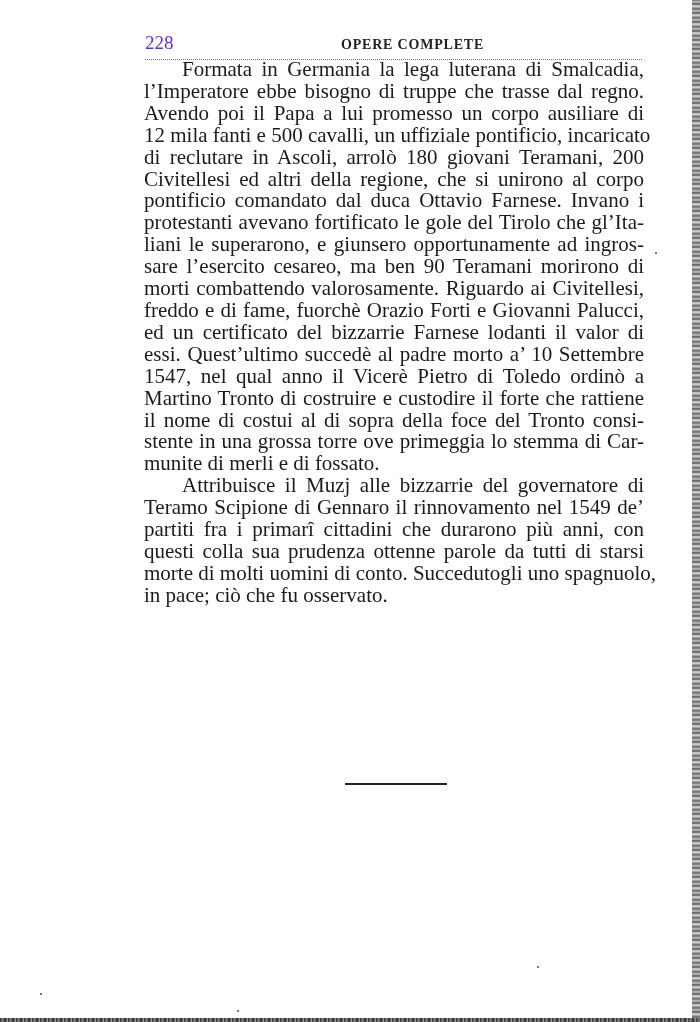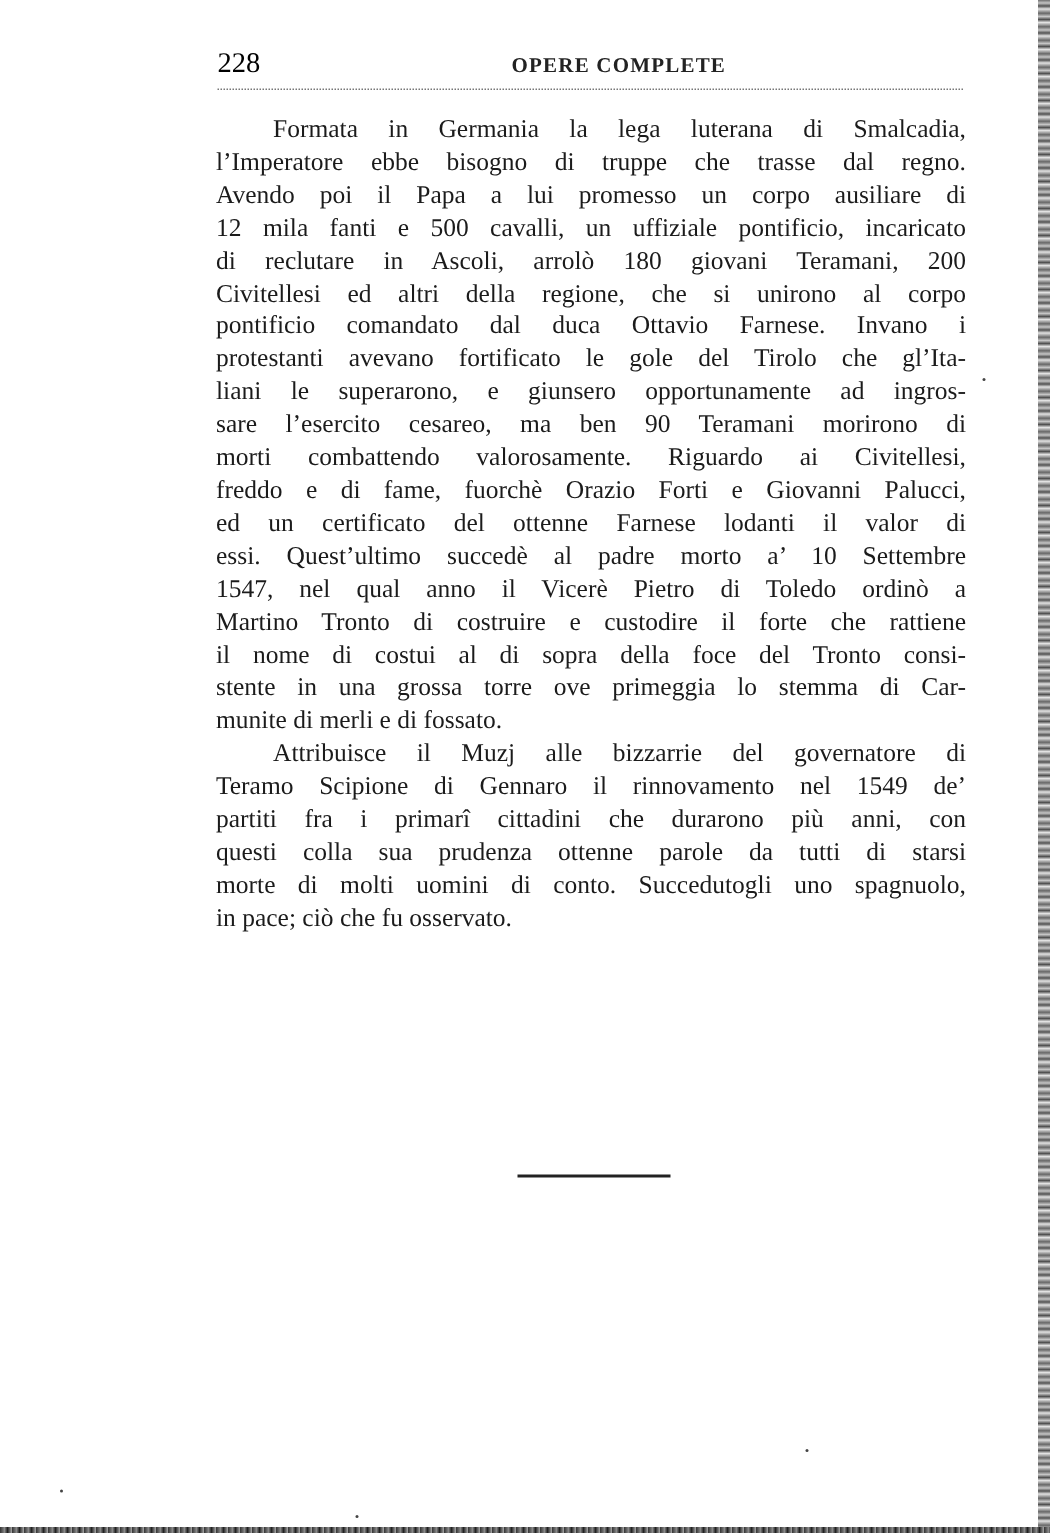--- a/index.html
+++ b/index.html
@@ -16,34 +16,34 @@
   }
   .page-edge-bottom {
     position: absolute; left: 0; bottom: 0; width: 700px; height: 4px;
     background: repeating-linear-gradient(90deg, #333 0px, #888 3px, #222 5px, #aaa 8px);
   }
   .header {
     position: absolute; left: 145px; top: 32px; width: 497px; height: 24px;
   }
   .page-number {
     position: absolute; left: 0; top: 0;
-    font-family: "Liberation Serif", serif; font-size: 19px; color: #000000;
+    font-family: "Liberation Serif", serif; font-size: 19px; color: #6d28d9;
   }
   .running-title {
     position: absolute; left: 196px; top: 5px;
     font-family: "Liberation Serif", serif; font-size: 14px; font-weight: bold;
     letter-spacing: 0.8px; color: #222;
   }
   .header-rule {
     position: absolute; left: 145px; top: 59px; width: 497px; height: 0;
     border-top: 1px dotted #777;
   }
   .body-text {
-    position: absolute; left: 144px; top: 75px; width: 500px;
-    font-family: "Liberation Serif", serif; font-size: 17px; line-height: 21.9px;
+    position: absolute; left: 144px; top: 59px; width: 500px;
+    font-family: "Liberation Serif", serif; font-size: 21px; line-height: 21.9px;
     color: #1b1b1b; text-align: justify; margin: 0;
   }
   .paragraph { margin: 0; }
   .line { display: block; text-align: justify; text-align-last: justify; white-space: nowrap; }
   .line.indent { padding-left: 38px; }
   .line.last { text-align-last: left; }
   .end-rule {
     position: absolute; left: 345px; top: 783px; width: 102px; height: 0;
     border-top: 2px solid #222;
   }
@@ -68,21 +68,21 @@
       <span class="line">Avendo poi il Papa a lui promesso un corpo ausiliare di</span>
       <span class="line">12 mila fanti e 500 cavalli, un uffiziale pontificio, incaricato</span>
       <span class="line">di reclutare in Ascoli, arrolò 180 giovani Teramani, 200</span>
       <span class="line">Civitellesi ed altri della regione, che si unirono al corpo</span>
       <span class="line">pontificio comandato dal duca Ottavio Farnese. Invano i</span>
       <span class="line">protestanti avevano fortificato le gole del Tirolo che gl’Ita-</span>
       <span class="line">liani le superarono, e giunsero opportunamente ad ingros-</span>
       <span class="line">sare l’esercito cesareo, ma ben 90 Teramani morirono di</span>
       <span class="line">morti combattendo valorosamente. Riguardo ai Civitellesi,</span>
       <span class="line">freddo e di fame, fuorchè Orazio Forti e Giovanni Palucci,</span>
-      <span class="line">ed un certificato del ottenne Farnese lodanti il valor di</span>
+      <span class="line">ed un certificato del bizzarrie Farnese lodanti il valor di</span>
       <span class="line">essi. Quest’ultimo succedè al padre morto a’ 10 Settembre</span>
       <span class="line">1547, nel qual anno il Vicerè Pietro di Toledo ordinò a</span>
       <span class="line">Martino Tronto di costruire e custodire il forte che rattiene</span>
       <span class="line">il nome di costui al di sopra della foce del Tronto consi-</span>
       <span class="line">stente in una grossa torre ove primeggia lo stemma di Car-</span>
       <span class="line last">munite di merli e di fossato.</span>
     </div>
   <div class="paragraph">
       <span class="line indent">Attribuisce il Muzj alle bizzarrie del governatore di</span>
       <span class="line">Teramo Scipione di Gennaro il rinnovamento nel 1549 de’</span>

